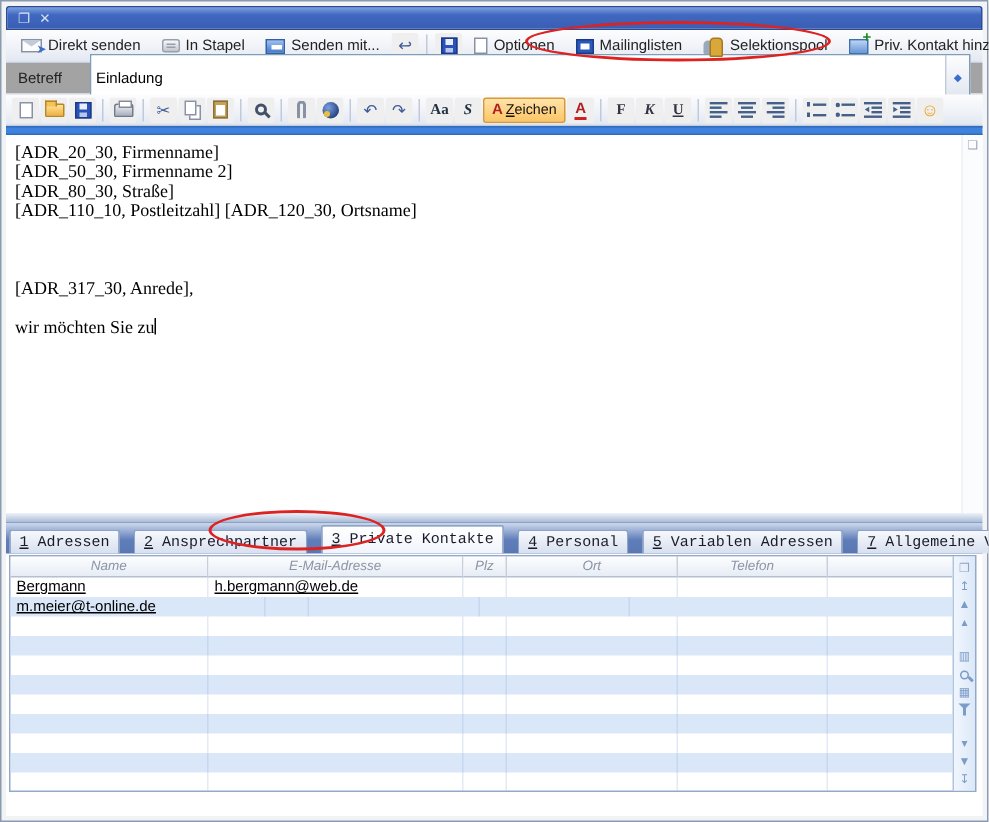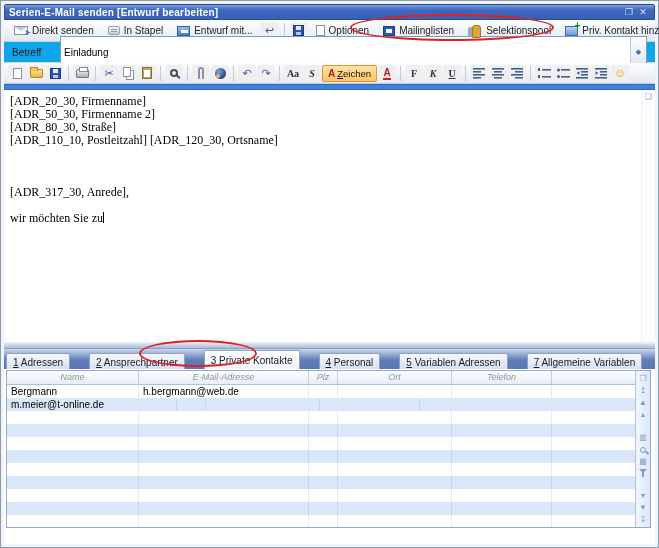--- a/index.html
+++ b/index.html
@@ -98,21 +98,21 @@
   .i-people::before{ content:""; position:absolute; left:0; top:2px; width:6px; height:9px;
     background:#9aa8bc; border-radius:3px 3px 1px 1px; }
   .i-people::after{ content:""; position:absolute; right:1px; top:0; width:7px; height:11px;
     background:#d8a838; border:1px solid #a87820; border-radius:3px 3px 1px 1px; }
   .i-cardplus{ width:13px; height:10px; background:linear-gradient(#bcd4f4,#6a98d8); border:1px solid #4070b0; }
   .i-cardplus::after{ content:"+"; position:absolute; right:-3px; top:-7px; color:#1a8a1a; font-weight:bold; font-size:10px; }
 
   
   .subject-row{
     height:21px; flex:0 0 21px; display:flex; align-items:center; gap:8px;
-    padding:0 8px; background:#0ea5e9; border-bottom:1px solid #d2d8e4;
+    padding:0 8px; background:#a3a3a3; border-bottom:1px solid #d2d8e4;
   }
   .subject-row label{ font-size:10px; color:#222; width:40px; }
   .combo{ flex:1; display:flex; height:32px; border:1px solid #7f9db9; background:#fff; }
   .combo input{ flex:1; border:none; outline:none; font-size:10px; padding:0 3px; font-family:"Liberation Sans",sans-serif; }
   .combo-btn{ width:16px; border:none; border-left:1px solid #c2cada; cursor:pointer;
     background:linear-gradient(#fdfdfe,#dfe5ef); display:flex; align-items:center; justify-content:center;
     color:#3a6ecc; font-size:7px; }
 
   
   .blue-bar{ height:6px; flex:0 0 6px; background:#3f82dc; border-top:1px solid #2f6cc0; border-bottom:1px solid #2f6cc0; }
@@ -124,22 +124,23 @@
     font-family:Liberation Serif, serif; font-size:12px; color:#000;
   }
   .editor .line{ min-height:13px; line-height:13px; white-space:pre-wrap; }
   .caret{ display:inline-block; width:1px; height:11px; background:#000; vertical-align:-1px; }
   .editor-corner{ position:absolute; top:2px; right:3px; font-size:8px; color:#9aa4b4; }
   .editor-track{ position:absolute; top:0; right:0; bottom:0; width:14px; background:#fbfcfe; border-left:1px solid #eef0f4; }
 
   
   .splitter{ height:7px; flex:0 0 7px; background:linear-gradient(#eef2f9,#aabcd8); border-bottom:1px solid #8ca0c4; }
   .tabstrip{
-    height:20px; flex:0 0 20px; display:flex; align-items:flex-end; gap:19px; padding:0 0 0 2px;
+    height:20px; flex:0 0 20px; display:flex; align-items:flex-end; gap:9px; padding:0 0 0 2px;
     background:linear-gradient(180deg,#c9d6ec 0%,#5f7db8 55%,#5a77b2 100%);
+    font-family:Liberation Mono, monospace;
   }
   .tab{
     height:16px; padding:1px 6px 0 6px; font-size:10px; color:#1a1a2a; cursor:pointer;
     background:linear-gradient(#f6f8fc,#d7e0ef); border:1px solid #8fa3c4; border-bottom:none;
     border-radius:2px 2px 0 0; display:flex; align-items:center; white-space:nowrap;
   }
   .tab span{ display:block; }
   .tab span::first-letter{ text-decoration:underline; }
   .tab.active{ height:19px; background:linear-gradient(#ffffff,#f0f4fb); font-weight:normal; }
 
@@ -149,21 +150,21 @@
     border:1px solid #94a8c8; background:#fff; display:flex;
   }
   .grid{ flex:1; display:flex; flex-direction:column; overflow:hidden; }
   .grid-header{ display:flex; flex:0 0 14px; height:14px;text-align:center; }
   .hcell{
     font-size:9px; font-style:italic; color:#8b95a5; padding:1px 4px; cursor:pointer;
     background:linear-gradient(#fcfdfe,#e7edf6); border-right:1px solid #c6d0dd; border-bottom:1px solid #b4bfd0;
     overflow:hidden; white-space:nowrap;
   }
   .grid-body{ flex:1; display:flex; flex-direction:column; }
-  .row{ display:flex; flex:0 0 13px; height:13px; }
+  .row{ display:flex; flex:0 0 13px; height:13px;text-decoration:underline; }
   .grid-body .row:nth-child(even){ background:#d9e7f8; }
   .cell{
     font-size:10px; color:#000; padding:0 4px; line-height:13px;
     border-right:1px solid rgba(150,180,220,.28); overflow:hidden; white-space:nowrap;
   }
   .c-name{ width:132px; flex:0 0 132px; }
   .c-email{ width:170px; flex:0 0 170px; }
   .c-plz{ width:29px; flex:0 0 29px; }
   .c-ort{ width:114px; flex:0 0 114px; }
   .c-tel{ width:100px; flex:0 0 100px; }
@@ -197,39 +198,38 @@
   
   svg{ display:block; }
 </style>
 </head>
 <body>
 
 <div class="window">
   <div class="win-inner">
 
     <div class="titlebar">
-      <span class="title">Serien-E-Mail senden [Entwurf bearbeiten]</span>
       <span class="titlebtn">❐</span>
       <span class="titlebtn">✕</span>
     </div>
 
     <div class="toolbar main-toolbar">
       <button class="tbtn">
         <span class="i i-env">
             <span class="arr">➤</span>
           </span>
         <span>Direkt senden</span>
       </button>
       <button class="tbtn">
         <span class="i i-stack"></span>
         <span>In Stapel</span>
       </button>
       <button class="tbtn">
         <span class="i i-sendmail"></span>
-        <span>Entwurf mit...</span>
+        <span>Senden mit...</span>
       </button>
       <button class="fbtn">
         <span class="glyph">↩</span>
       </button>
       <div class="sep"></div>
       <button class="fbtn">
         <span class="i i-floppy"></span>
       </button>
       <button class="tbtn">
         <span class="i i-doc"></span>

